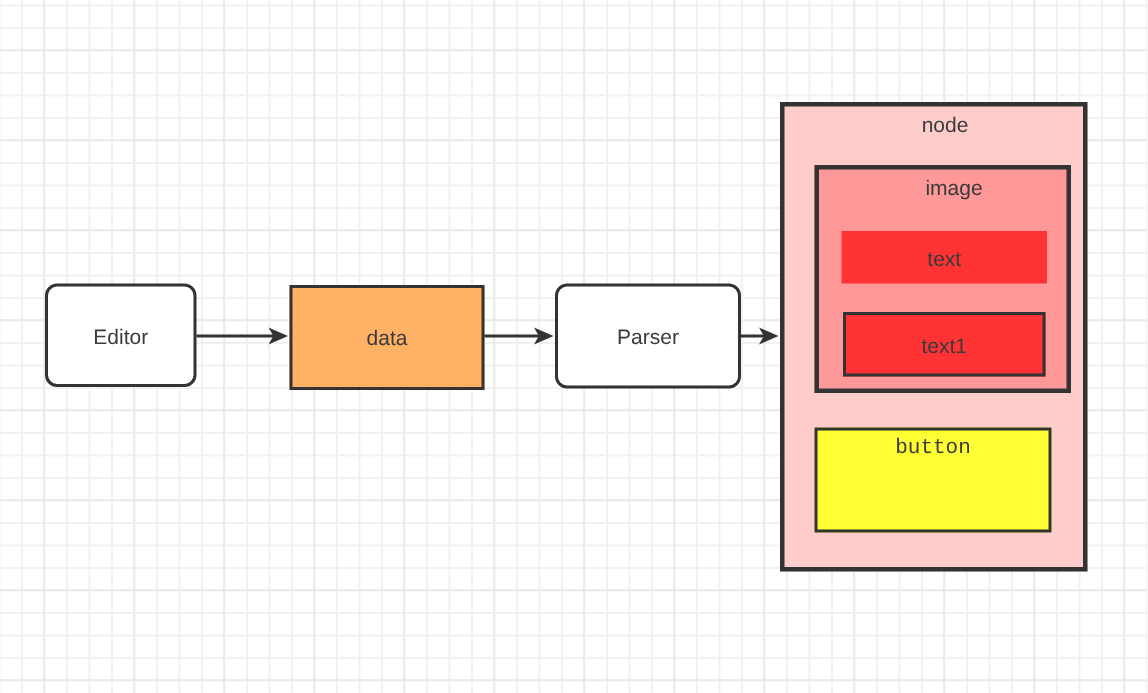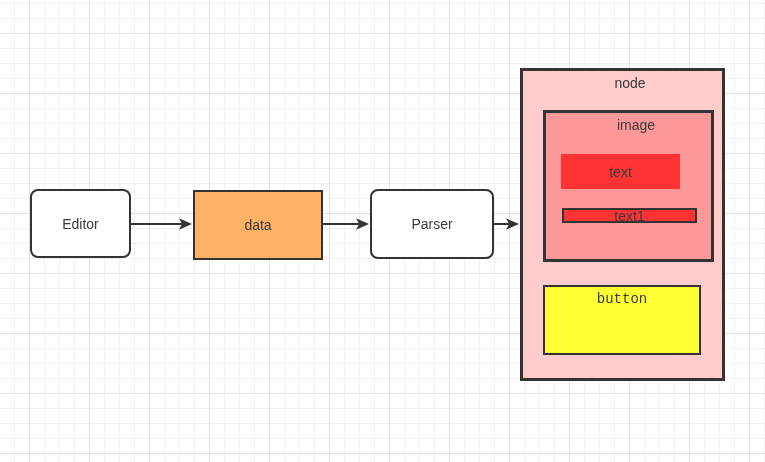--- a/index.html
+++ b/index.html
@@ -70,25 +70,25 @@
   }
   #node {
     left: 520px; top: 68px; width: 205px; height: 313px;
     background: var(--node-fill, #ffcccc);
   }
   #image {
     left: 20px; top: 39px; width: 171px; height: 152px;
     background: var(--image-fill, #ff9999);
   }
   #text {
-    left: 15px; top: 41px; width: 119px; height: 35px;
+    left: 15px; top: 41px; width: 137px; height: 35px;
     background: var(--text-fill, #ff3333);
   }
   #text1 {
-    left: 16px; top: 95px; width: 135px; height: 15px;
+    left: 16px; top: 95px; width: 135px; height: 43px;
     background: var(--text1-fill, #ff3333);
   }
   #button {
     left: 20px; top: 214px; width: 158px; height: 70px;
     background: var(--button-fill, #ffff33);
     font-family: Liberation Mono, monospace;
   }
 </style>
 </head>
 <body>

